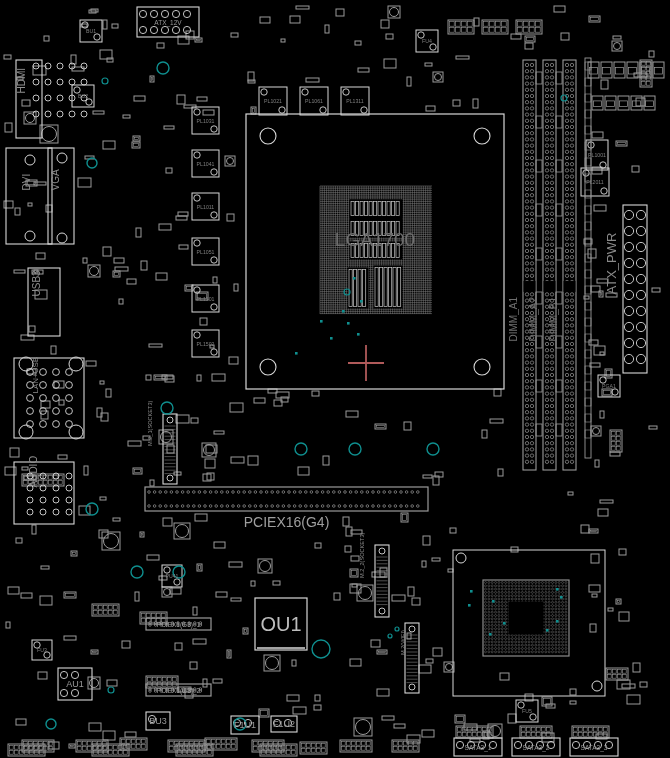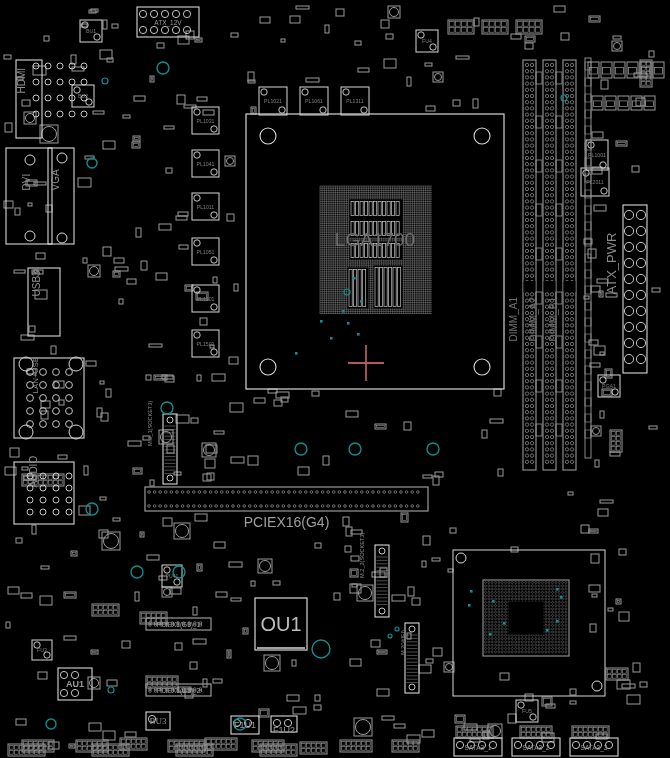--- a/index.html
+++ b/index.html
@@ -2335,24 +2335,24 @@
       <div class="lbl" style="left: 549.5px; top: 347px; font-size: 10px; color: rgb(112, 112, 112); transform-origin: 0px 0px; transform: translate(-50%, -50%) rotate(-90deg);">DIMM_A2</div>
       <div class="lbl" style="left: 569.5px; top: 347px; font-size: 10px; color: rgb(112, 112, 112); transform-origin: 0px 0px; transform: translate(-50%, -50%) rotate(-90deg);">DIMM_B1</div>
       <div class="lbl" style="left: 286.5px; top: 499px; font-size: 14px; color: rgb(159, 159, 159); transform-origin: 0px 0px; transform: translate(-50%, -50%); margin-top: 23px;">PCIEX16(G4)</div>
       <div class="lbl" style="left: 178.5px; top: 624px; font-size: 6.5px; color: rgb(159, 159, 159); transform-origin: 0px 0px; transform: translate(-50%, -50%);">PCIEX1(G3)_1</div>
       <div class="lbl" style="left: 178.5px; top: 690px; font-size: 6.5px; color: rgb(159, 159, 159); transform-origin: 0px 0px; transform: translate(-50%, -50%);">PCIEX1(G3)_2</div>
       <div class="lbl" style="left: 170px; top: 449px; font-size: 5.6px; color: rgb(138, 138, 138); transform-origin: 0px 0px; transform: translate(-50%, -50%) rotate(-90deg);">M.2_1(SOCKET3)</div>
       <div class="lbl" style="left: 382px; top: 581px; font-size: 5.6px; color: rgb(138, 138, 138); transform-origin: 0px 0px; transform: translate(-50%, -50%) rotate(-90deg);">M.2_2(SOCKET3)</div>
       <div class="lbl" style="left: 412px; top: 658px; font-size: 5.6px; color: rgb(138, 138, 138); transform-origin: 0px 0px; transform: translate(-50%, -50%) rotate(-90deg);">M.2(WIFI)</div>
       <div class="lbl" style="left: 168px; top: 22px; font-size: 6.5px; color: rgb(154, 154, 154); transform-origin: 0px 0px; transform: translate(-50%, -50%);">ATX_12V</div>
       <div class="lbl" style="left: 635px; top: 302.44px; font-size: 13px; color: rgb(138, 138, 138); transform-origin: 0px 0px; transform: translate(-50%, -50%) rotate(-90deg);">ATX_PWR</div>
-      <div class="lbl" style="left: 75px; top: 684px; font-size: 9px; color: rgb(154, 154, 154); transform-origin: 0px 0px; transform: translate(-50%, -50%); font-weight: bold;">AU1</div>
-      <div class="lbl" style="left: 158px; top: 721px; font-size: 9px; color: rgb(154, 154, 154); transform-origin: 0px 0px; transform: translate(-50%, -50%); font-family: Liberation Serif, serif;">BU3</div>
+      <div class="lbl" style="left: 75px; top: 684px; font-size: 9px; color: rgb(154, 154, 154); transform-origin: 0px 0px; transform: translate(-50%, -50%);">AU1</div>
+      <div class="lbl" style="left: 158px; top: 721px; font-size: 9px; color: rgb(154, 154, 154); transform-origin: 0px 0px; transform: translate(-50%, -50%);">BU3</div>
       <div class="lbl" style="left: 245px; top: 725px; font-size: 9px; color: rgb(154, 154, 154); transform-origin: 0px 0px; transform: translate(-50%, -50%); text-align: center;">F1U1</div>
-      <div class="lbl" style="left: 284px; top: 724px; font-size: 9px; color: rgb(154, 154, 154); transform-origin: 0px 0px; transform: translate(-50%, -50%); margin-top: 6px;">F1U2</div>
+      <div class="lbl" style="left: 284px; top: 724px; font-size: 9px; color: rgb(154, 154, 154); transform-origin: 0px 0px; transform: translate(-50%, -50%);">F1U2</div>
       <div class="lbl" style="left: 478px; top: 747px; font-size: 6.5px; color: rgb(154, 154, 154); transform-origin: 0px 0px; transform: translate(-50%, -50%);">SATA3_1</div>
       <div class="lbl" style="left: 536px; top: 747px; font-size: 6.5px; color: rgb(154, 154, 154); transform-origin: 0px 0px; transform: translate(-50%, -50%);">SATA3_2</div>
       <div class="lbl" style="left: 594px; top: 747px; font-size: 6.5px; color: rgb(154, 154, 154); transform-origin: 0px 0px; transform: translate(-50%, -50%);">SATA3_3</div>
       <div class="lbl" style="left: 281px; top: 624px; font-size: 20px; color: rgb(189, 189, 189); transform-origin: 0px 0px; transform: translate(-50%, -50%);">OU1</div>
       <div class="lbl" style="left: 83px; top: 96px; font-size: 5.2px; color: rgb(127, 127, 127); transform-origin: 0px 0px; transform: translate(-50%, -50%);">BU2</div>
       <div class="lbl" style="left: 526px; top: 618px; font-size: 9px; color: rgb(90, 90, 90); transform-origin: 0px 0px; transform: translate(-50%, -50%);"></div>
       <div class="lbl" style="left: 273px; top: 101px; font-size: 5.2px; color: rgb(127, 127, 127); transform-origin: 0px 0px; transform: translate(-50%, -50%);">PL1021</div>
       <div class="lbl" style="left: 314px; top: 101px; font-size: 5.2px; color: rgb(127, 127, 127); transform-origin: 0px 0px; transform: translate(-50%, -50%);">PL1061</div>
       <div class="lbl" style="left: 355px; top: 101px; font-size: 5.2px; color: rgb(127, 127, 127); transform-origin: 0px 0px; transform: translate(-50%, -50%);">PL1311</div>
       <div class="lbl" style="left: 205.5px; top: 120.5px; font-size: 5.2px; color: rgb(127, 127, 127); transform-origin: 0px 0px; transform: translate(-50%, -50%);">PL1031</div>

